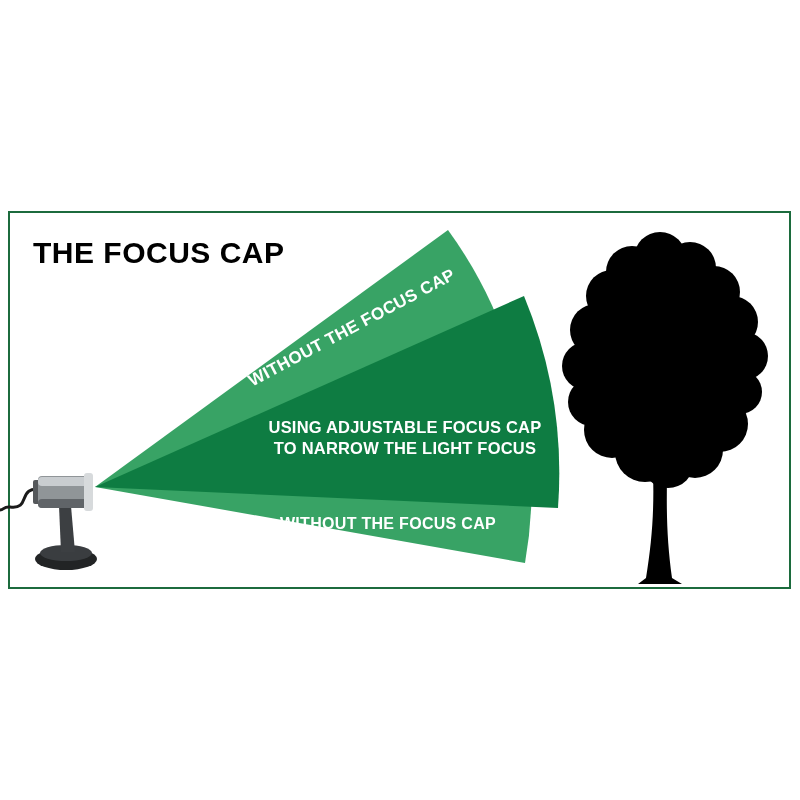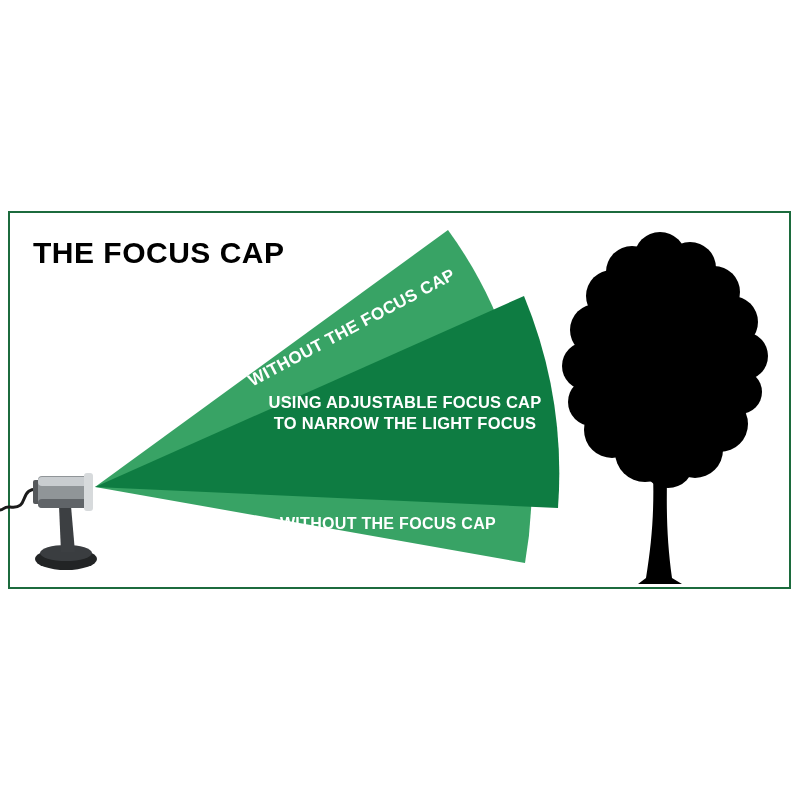--- a/index.html
+++ b/index.html
@@ -56,21 +56,21 @@
   .label-upper {
     left: 232px;
     top: 318px;
     width: 240px;
     font-size: 17px;
     letter-spacing: 0.4px;
     transform: rotate(-28deg);
   }
   .label-middle {
     left: 252px;
-    top: 392px;
+    top: 417px;
     width: 306px;
     font-size: 16.5px;
     line-height: 1.3;
     letter-spacing: 0.2px;
     white-space: normal;
   }
   .label-lower {
     left: 258px;
     top: 515px;
     width: 260px;

